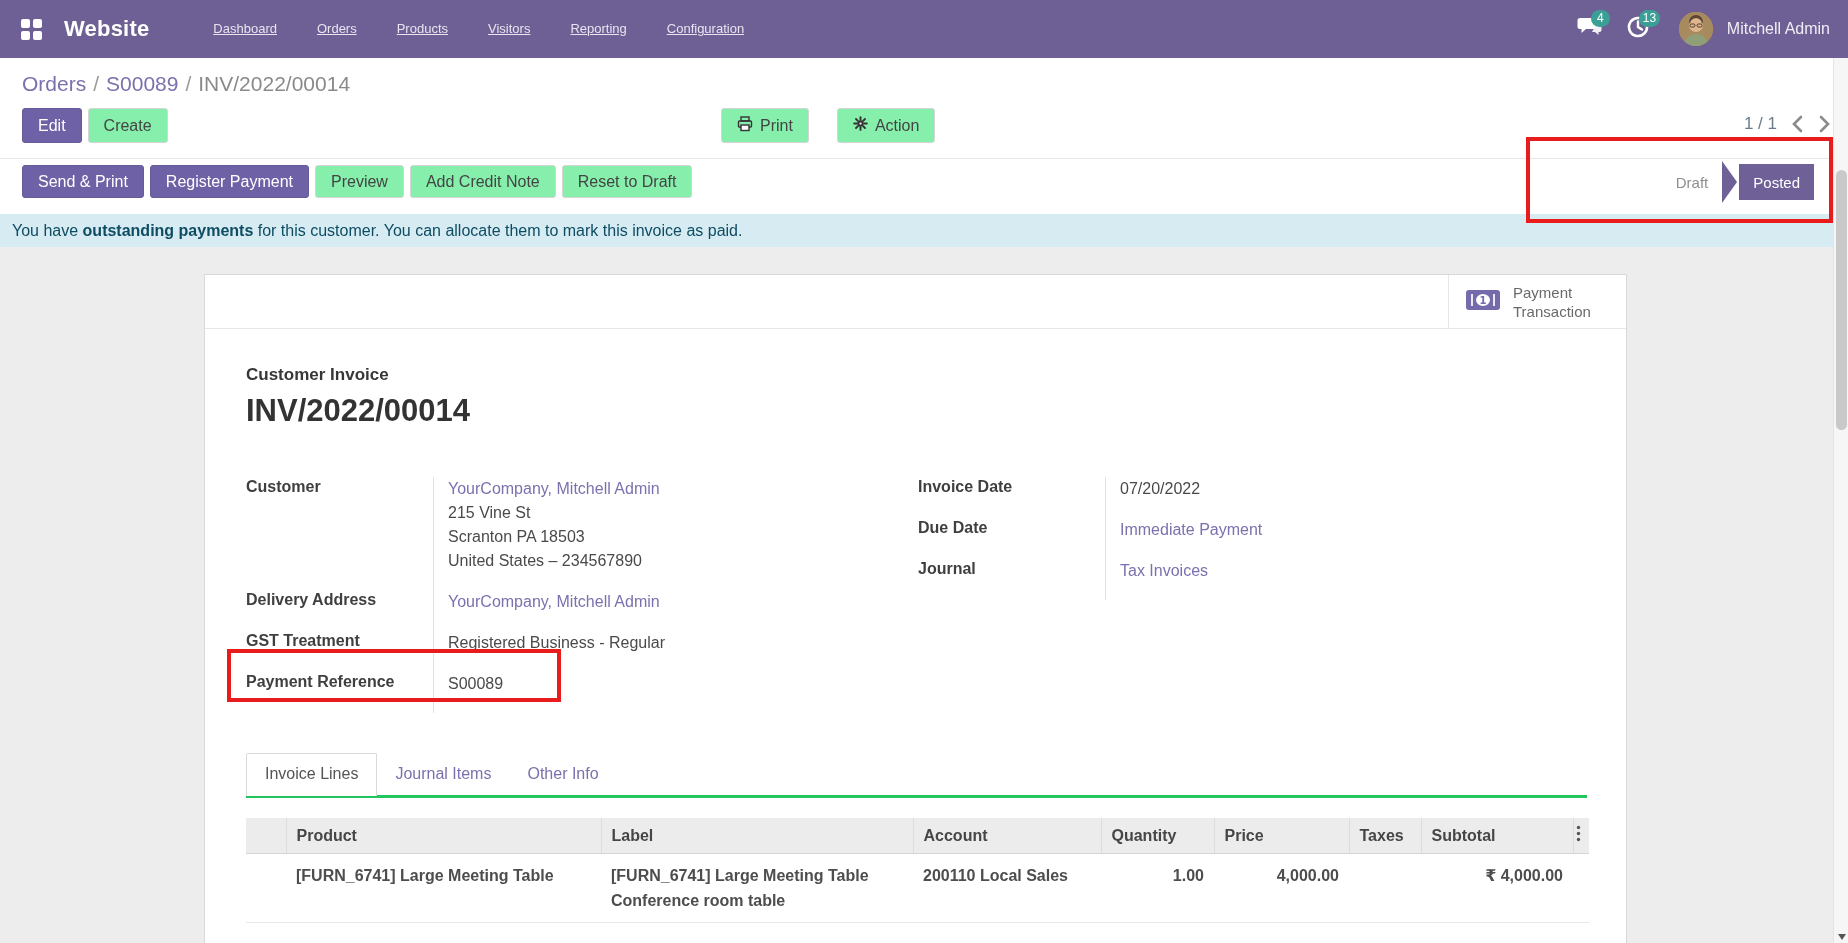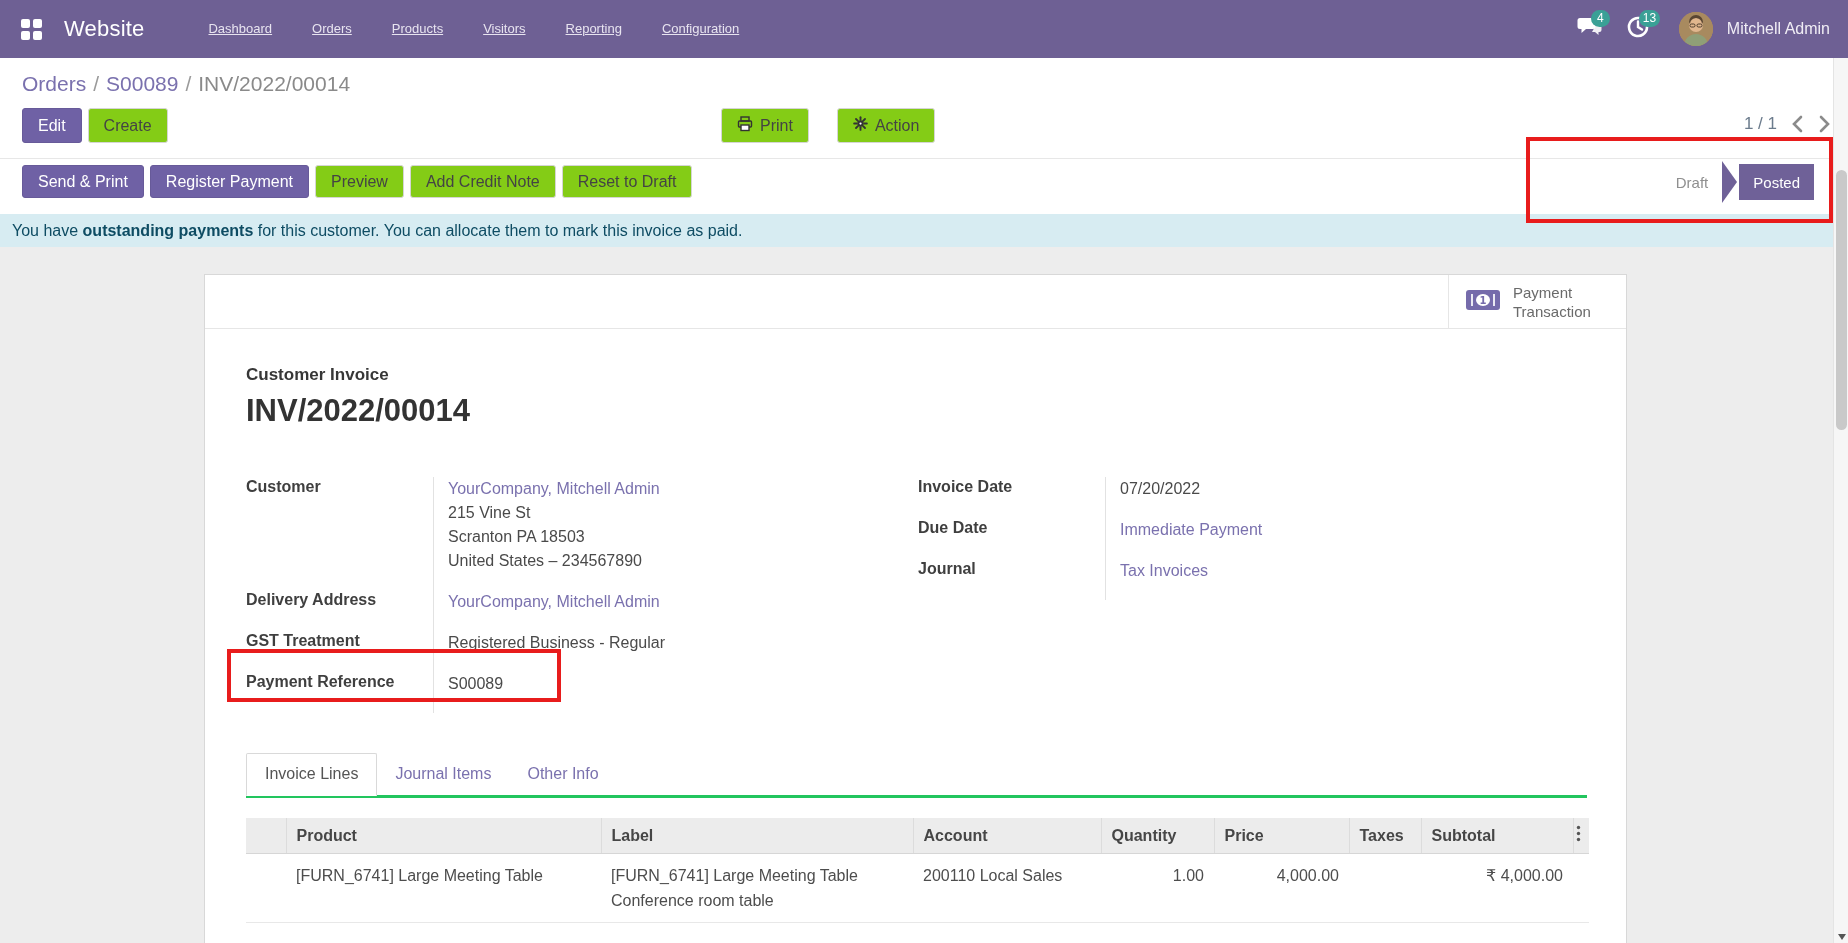--- a/index.html
+++ b/index.html
@@ -10,42 +10,42 @@
     background:#ededed; color:#4c4c4c;
   }
   
   .navbar {
     height:58px; background:#6e6094; display:flex; align-items:center;
     color:#fff; padding:0 18px 0 14px;
   }
   .apps-btn { width:34px; height:34px; display:flex; align-items:center; justify-content:center; cursor:pointer; margin-right:16px;}
   .apps-grid { display:grid; grid-template-columns:9px 9px; grid-template-rows:9px 9px; gap:3px;}
   .apps-grid span { background:#fff; border-radius:2px; }
-  .brand { font-size:22px; font-weight:400; margin-right:44px; letter-spacing:.2px; cursor:pointer;}
+  .brand { font-size:22px; font-weight:700; margin-right:44px; letter-spacing:.2px; cursor:pointer;}
   .nav-item { font-size:13px; color:#e8e4f0; padding:0 20px; line-height:58px; cursor:pointer;text-decoration:underline; }
   .nav-right { margin-left:auto; display:flex; align-items:center; gap:6px; }
   .icon-btn { position:relative; width:42px; height:58px; display:flex; align-items:center; justify-content:center; cursor:pointer;}
   .badge {
     position:absolute; top:10px; left:22px; background:#3aa096; color:#fff;
     font-size:12px; line-height:17px; min-width:19px; text-align:center;
     border-radius:9px; padding:0 4px;
   }
   .avatar { width:34px; height:34px; border-radius:50%; overflow:hidden; margin:0 8px 0 14px; background:#b98d5f;}
   .user-name { font-size:16px; color:#f0edf5; cursor:pointer;}
 
   
   .control-panel { background:#fff; position:relative; }
   .breadcrumb { padding:14px 0 0 22px; font-size:21px; height:42px; }
   .breadcrumb .bc-link { color:#7a71ae; cursor:pointer; text-decoration:none;}
   .breadcrumb .bc-sep { color:#9a9a9a; padding:0 7px;}
   .breadcrumb .bc-current { color:#8a8a8a; }
   .cp-row2 { position:relative; height:40px; margin-top:8px; }
   .btn {
     display:inline-flex; align-items:center; gap:7px; font-size:16px;
-    border:1px solid #d5d5d5; background:#84cc16; color:#444;
+    border:1px solid #d5d5d5; background:#86efac; color:#444;
     border-radius:3px; padding:0 15px; height:35px; cursor:pointer; vertical-align:top;
   }
   .btn.primary { background:#6f61a5; border-color:#675a99; color:#fff; }
   .left-btns { margin-left:22px; display:inline-flex; gap:6px;}
   .center-btns { position:absolute; left:721px; top:0; display:flex; gap:28px;}
   .pager { position:absolute; right:17px; top:6px; display:flex; align-items:center; gap:14px;}
   .pager-value { font-size:17px; color:#6b7b8c; }
   .pager-arrow { cursor:pointer; display:flex; align-items:center;}
   .status-row {
     margin-top:10px; border-top:1px solid #e7e7e7; height:46px;
@@ -100,21 +100,21 @@
   
   table.lines { margin-top:20px; width:100%; border-collapse:collapse; table-layout:fixed; }
   table.lines th {
     background:#ececec; font-size:16px; color:#464646; text-align:left;
     padding:7px 10px; border-bottom:1px solid #d6d6d6; border-left:1px solid #dcdcdc;
     font-weight:bold; white-space:nowrap;
   }
   table.lines th:first-child { border-left:none; }
   table.lines td {
     font-size:16px; color:#4d4d4d; padding:9px 10px; vertical-align:top;
-    border-bottom:1px solid #e8e8e8; line-height:25px;
+    border-bottom:1px solid #e8e8e8; line-height:25px;font-weight:bold;
   }
   .num { text-align:right; }
   .dots-cell { padding:7px 2px !important; }
 
   
   .annotation { position:absolute; border:4px solid #e81c1c; z-index:60; pointer-events:none;}
   .ann-status { left:1526px; top:137px; width:307px; height:86px; }
   .ann-payref { left:227px; top:649px; width:334px; height:53px; }
 
   

